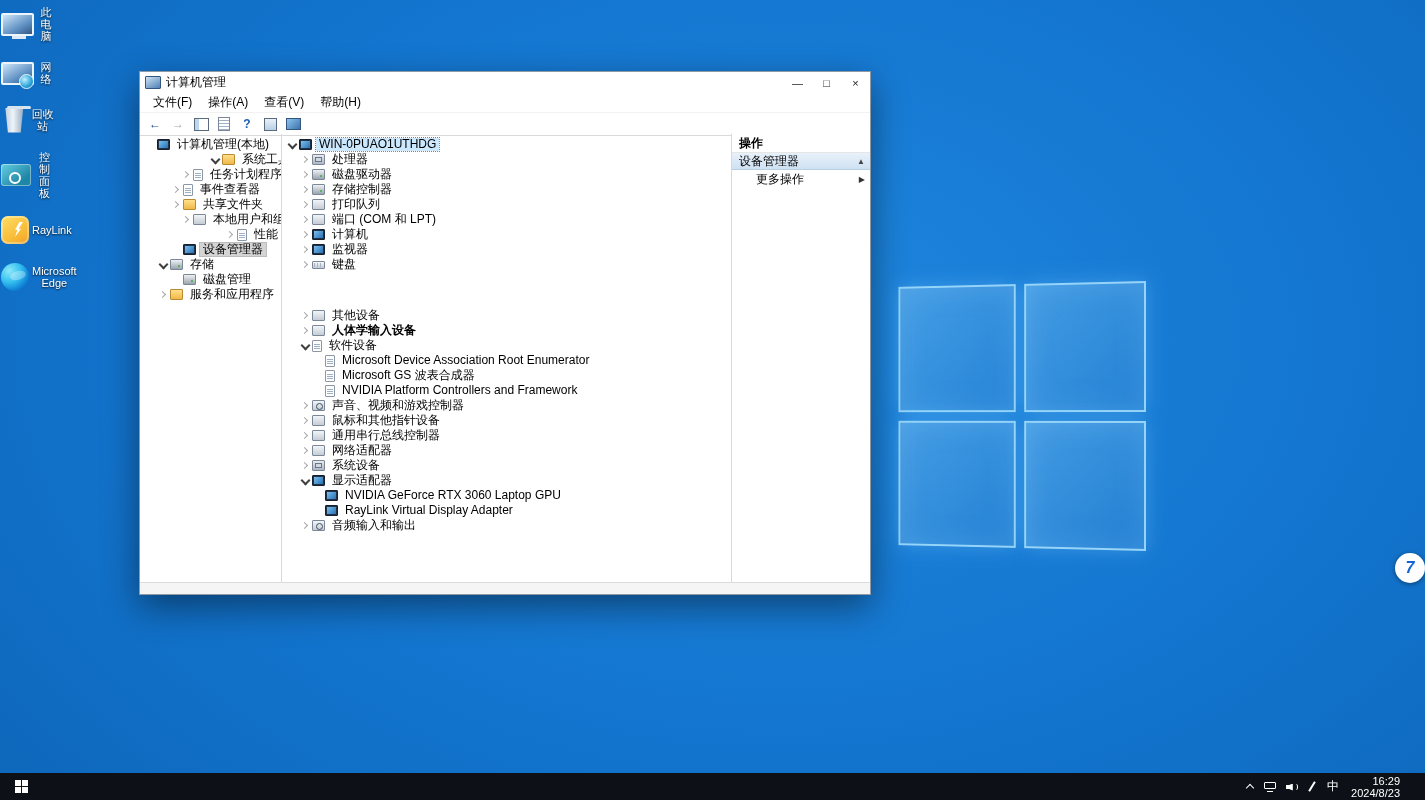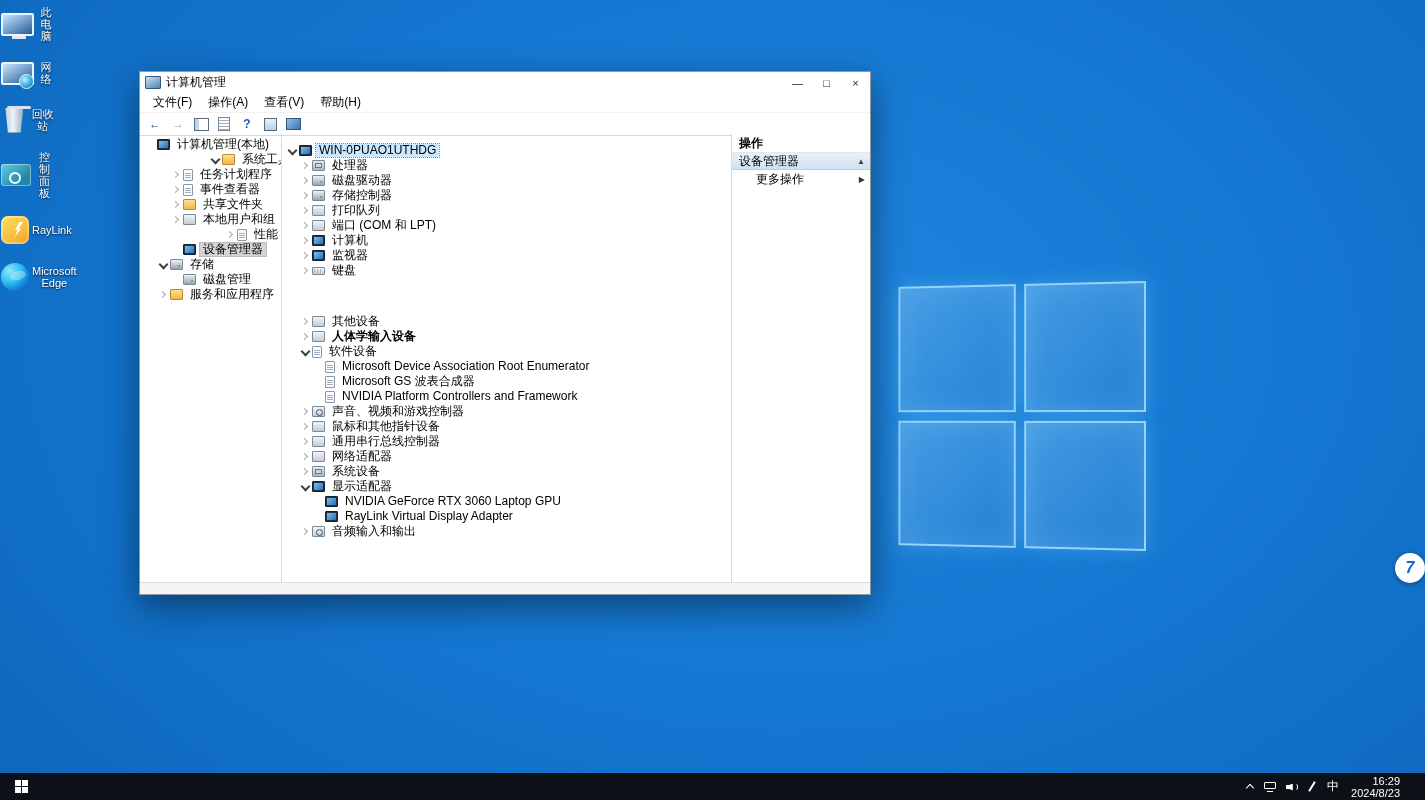--- a/index.html
+++ b/index.html
@@ -207,36 +207,36 @@
           <div class="tree-row" style="padding-left: 4px;">
             <span class="exp none"></span>
             <span class="icn v-screen"></span>
             <span class="lbl">计算机管理(本地)</span>
           </div>
           <div class="tree-row" style="padding-left: 29px; margin-left: 40px;">
             <span class="exp open"></span>
             <span class="icn v-folder"></span>
             <span class="lbl">系统工具</span>
           </div>
-          <div class="tree-row" style="padding-left: 30px;">
+          <div class="tree-row" style="padding-left: 40px;">
             <span class="exp closed"></span>
             <span class="icn v-page"></span>
             <span class="lbl">任务计划程序</span>
           </div>
           <div class="tree-row" style="padding-left: 30px;">
             <span class="exp closed"></span>
             <span class="icn v-page"></span>
             <span class="lbl">事件查看器</span>
           </div>
           <div class="tree-row" style="padding-left: 30px;">
             <span class="exp closed"></span>
             <span class="icn v-folder"></span>
             <span class="lbl">共享文件夹</span>
           </div>
-          <div class="tree-row" style="padding-left: 30px;">
+          <div class="tree-row" style="padding-left: 40px;">
             <span class="exp closed"></span>
             <span class="icn "></span>
             <span class="lbl">本地用户和组</span>
           </div>
           <div class="tree-row" style="padding-left: 30px; justify-content: flex-end;">
             <span class="exp closed"></span>
             <span class="icn v-page"></span>
             <span class="lbl">性能</span>
           </div>
           <div class="tree-row sel" style="padding-left: 30px;">
@@ -256,21 +256,21 @@
           </div>
           <div class="tree-row" style="padding-left: 17px;">
             <span class="exp closed"></span>
             <span class="icn v-folder"></span>
             <span class="lbl">服务和应用程序</span>
           </div>
         </div>
     </div>
     <div class="pane-mid">
       <div>
-          <div class="tree-row focus" style="padding-left: 4px; margin-top: 6px;">
+          <div class="tree-row focus" style="padding-left: 4px;">
             <span class="exp open"></span>
             <span class="icn v-screen"></span>
             <span class="lbl">WIN-0PUAO1UTHDG</span>
           </div>
           <div class="tree-row" style="padding-left: 17px;">
             <span class="exp closed"></span>
             <span class="icn v-chip"></span>
             <span class="lbl">处理器</span>
           </div>
           <div class="tree-row" style="padding-left: 17px;">

